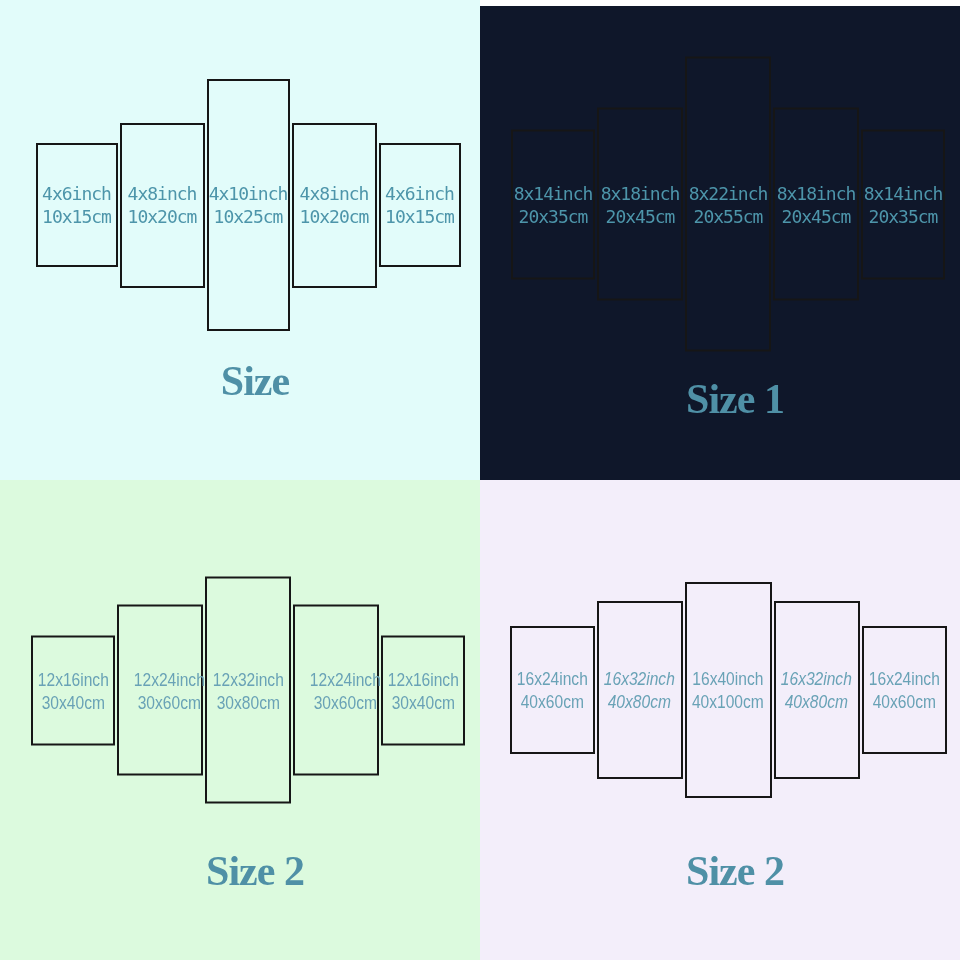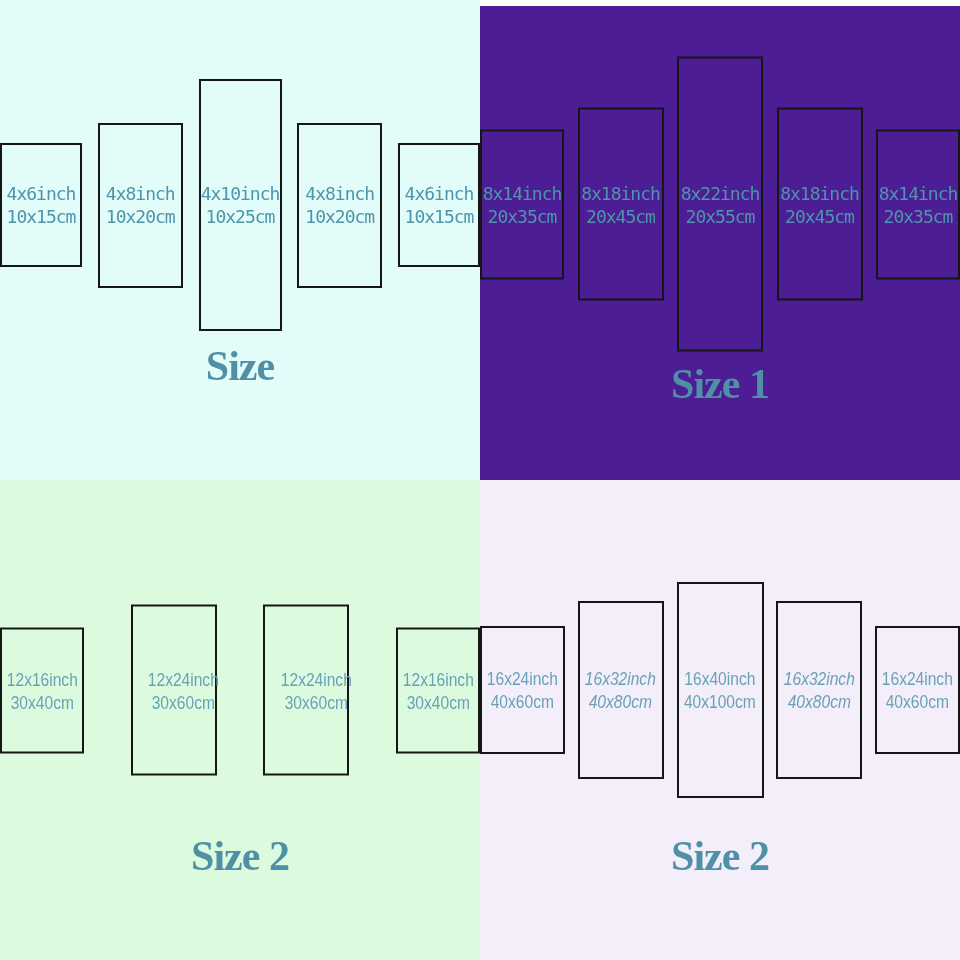--- a/index.html
+++ b/index.html
@@ -9,33 +9,33 @@
     height: 960px;
     display: grid;
     grid-template-columns: 480px 480px;
     grid-template-rows: 480px 480px;
     font-family: "Liberation Sans", sans-serif;
     overflow: hidden;
   }
   .quadrant { position: relative; width: 480px; height: 480px; }
 
   .q0 { background: #e2fcfa; }
-  .q1 { background: #4c1d95; }
+  .q1 { background: #0f172a; }
   .q2 { background: #dcfade; }
   .q3 { background: #f3eefa; }
 
   .white-strip {
     position: absolute; top: 0; left: 0; right: 0; height: 6px;
     background: #ffffff;
   }
 
   .panel-row {
-    position: absolute; left: 0; width: 100%;
-    display: flex; justify-content: space-between; align-items: center;
-    gap: 10px;
+    position: absolute; left: 8px; width: 100%;
+    display: flex; justify-content: center; align-items: center;
+    gap: 2px;
     transform: translateY(-50%);
   }
   .q0 .panel-row { top: 205px; }
   .q1 .panel-row { top: 204px; }
   .q2 .panel-row { top: 210px; }
   .q3 .panel-row { top: 210px; }
 
   .panel {
     box-sizing: border-box;
     border: 2px solid #161616;
@@ -46,21 +46,21 @@
 
   
   .q0 .p0, .q0 .p4 { width: 82px; height: 124px; }
   .q0 .p1, .q0 .p3 { width: 85px; height: 165px; }
   .q0 .p2          { width: 83px; height: 252px; }
 
   .q1 .p0, .q1 .p4 { width: 84px; height: 150px; }
   .q1 .p1, .q1 .p3 { width: 86px; height: 193px; }
   .q1 .p2          { width: 86px; height: 295px; }
 
-  .q2 .p0, .q2 .p4 { width: 84px; height: 126px; }
+  .q2 .p0, .q2 .p4 { width: 84px; height: 110px; }
   .q2 .p1, .q2 .p3 { width: 86px; height: 171px; padding-left: 19px; }
   .q2 .p2          { width: 86px; height: 227px; }
 
   .q3 .p0, .q3 .p4 { width: 85px; height: 128px; }
   .q3 .p1, .q3 .p3 { width: 86px; height: 178px; font-style: italic; }
   .q3 .p2          { width: 87px; height: 216px; }
 
   .panel-label {
     text-align: center;
     white-space: nowrap;
@@ -75,21 +75,21 @@
   
   .q2 .panel-label, .q3 .panel-label {
     font-family: "Liberation Sans", sans-serif;
     font-size: 19px; line-height: 23px;
     color: #69a2b6;
     transform: scaleX(0.82);
   }
 
   .title {
     position: absolute; left: 0; width: 100%;
-    margin: 0;
+    margin: 15px;
     text-align: center;
     font-family: "Liberation Serif", serif;
     font-weight: bold;
     font-size: 42px;
     letter-spacing: -1px;
     color: #4f90a6;
   }
   .q0 .title { top: 342px; }
   .q1 .title { top: 360px; }
   .q2 .title { top: 352px; }
@@ -180,20 +180,26 @@
           <div>12x16inch</div>
           <div>30x40cm</div>
         </div>
       </div>
       <div class="panel p1">
         <div class="panel-label">
           <div>12x24inch</div>
           <div>30x60cm</div>
         </div>
       </div>
+      <div class="panel p2">
+        <div class="panel-label">
+          <div>12x32inch</div>
+          <div>30x80cm</div>
+        </div>
+      </div>
       <div class="panel p3">
         <div class="panel-label">
           <div>12x24inch</div>
           <div>30x60cm</div>
         </div>
       </div>
       <div class="panel p4">
         <div class="panel-label">
           <div>12x16inch</div>
           <div>30x40cm</div>

